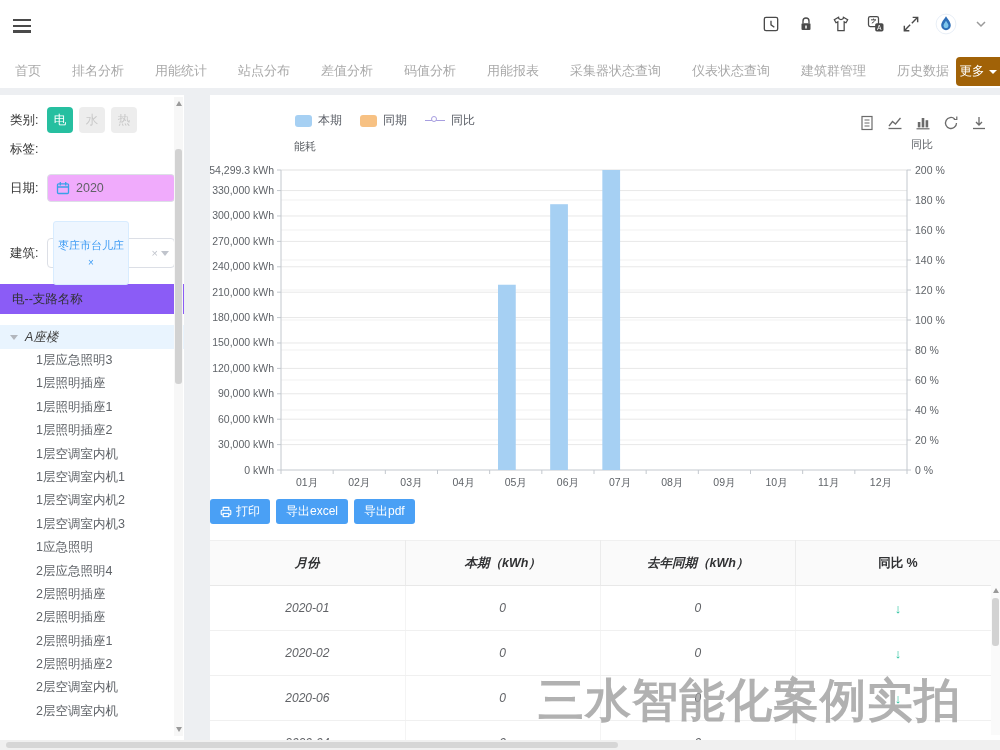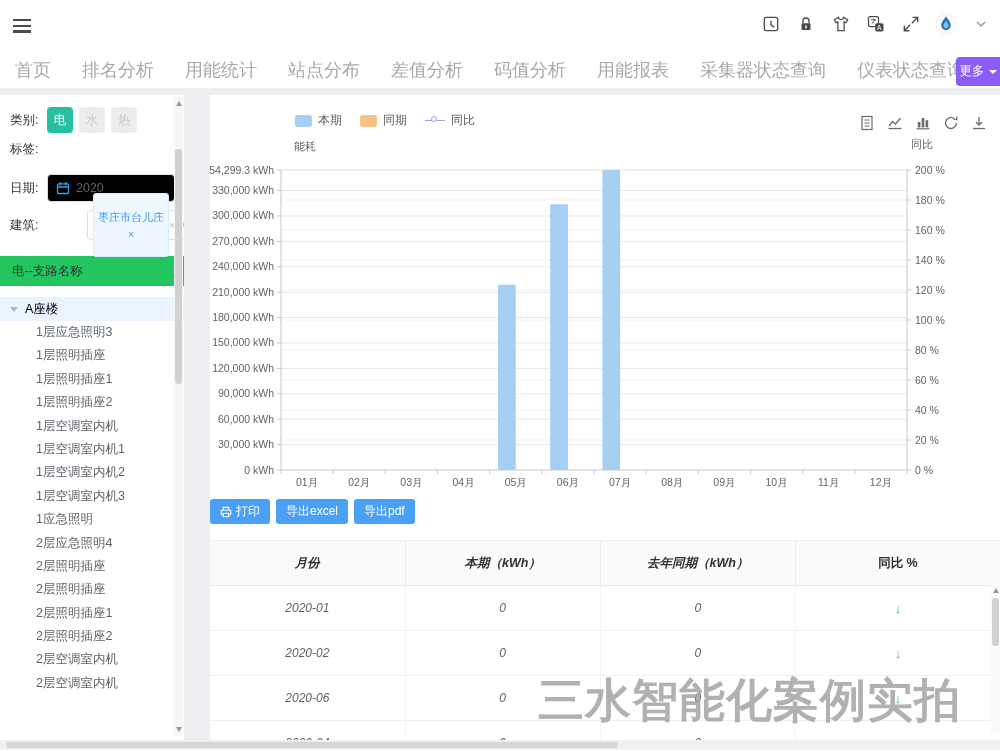--- a/index.html
+++ b/index.html
@@ -10,48 +10,48 @@
   .topbar { position:absolute; left:0; top:0; width:1000px; height:55px; background:#fff; }
   .hamburger { position:absolute; left:13px; top:19px; width:18px; height:16px; cursor:pointer; }
   .hamburger span { display:block; height:2.4px; background:#4a4a4a; margin-bottom:3.2px; }
   .top-icons { position:absolute; right:8px; top:13px; display:flex; align-items:center; gap:13px; }
   .top-icons .ticon { width:22px; height:22px; display:flex; align-items:center; justify-content:center; }
   .logo-wrap { width:30px; height:30px; }
 
   
   .tabbar { position:absolute; left:0; top:55px; width:1000px; height:33px; background:#fff; }
   .tabs { display:flex; gap:31px; padding-left:15px; height:33px; align-items:stretch; }
-  .tab { color:#a9a9a9; font-size:18px; line-height:31px; white-space:nowrap; cursor:pointer; }
-  .more-btn { position:absolute; right:0; top:2px; height:29px; width:44px; border:none; background:#8b5cf6; color:#fff; font-size:12.5px; border-radius:4px 0 0 4px; cursor:pointer; font-family:inherit; display:flex; align-items:center; justify-content:center; gap:4px; }
+  .tab { color:#a9a9a9; font-size:13px; line-height:31px; white-space:nowrap; cursor:pointer; }
+  .more-btn { position:absolute; right:0; top:2px; height:29px; width:44px; border:none; background:#a16207; color:#fff; font-size:12.5px; border-radius:4px 0 0 4px; cursor:pointer; font-family:inherit; display:flex; align-items:center; justify-content:center; gap:4px; }
   .mcaret { width:0; height:0; border-left:4px solid transparent; border-right:4px solid transparent; border-top:4px solid #fff; }
   .strip { position:absolute; left:0; top:88px; width:1000px; height:7px; background:#edeff2; }
 
   
   .sidebar { position:absolute; left:0; top:95px; width:184px; height:645px; background:#fff; overflow:hidden; }
   .f-row { display:flex; align-items:center; margin-left:10px; }
   .f-label { width:37px; color:#333; flex:0 0 auto; }
   .pill { height:26px; min-width:26px; padding:0 5px; border:none; border-radius:4px; margin-right:6px; font-size:12.5px; font-family:inherit; cursor:pointer; }
   .pill.active { background:#26bfa0; color:#fff; }
   .pill.semi { background:#9fe3d2; color:#fff; }
   .pill.off { background:#ededed; color:#c9c9c9; }
   .row-cat { margin-top:12px; }
   .row-tag { margin-top:8px; }
   .row-tag .pill { height:25px; }
   .row-date { margin-top:16px; }
-  .date-box { width:128px; height:28px; border:1px solid #dcdfe6; border-radius:4px; display:flex; align-items:center; padding:0 8px; background:#000000; cursor:pointer; }
+  .date-box { width:128px; height:28px; border:1px solid #dcdfe6; border-radius:4px; display:flex; align-items:center; padding:0 8px; background:#f0abfc; cursor:pointer; }
   .date-box span { margin-left:6px; color:#606266; }
-  .row-bld { margin-top:8px;gap:40px; }
+  .row-bld { margin-top:36px; }
   .bld-box { width:128px; height:30px; border:1px solid #dcdfe6; border-radius:4px; display:flex; align-items:center; padding:0 5px; background:#fff; cursor:pointer; }
   .bld-tag { background:#eef6ff; border:1px solid #d8ecff; color:#3f9cf4; font-size:11px; border-radius:3px; padding:16px 4px; display:flex; align-items:center; gap:4px; white-space:nowrap; max-width:92px; overflow:hidden;flex-direction:column; }
   .bld-tag i { font-style:normal; font-size:10px; cursor:pointer; }
   .bld-icons { margin-left:auto; display:flex; align-items:center; gap:3px; color:#c0c4cc; }
   .bld-clear { font-size:11px; }
   .caret-down { width:0; height:0; border-left:4px solid transparent; border-right:4px solid transparent; border-top:5px solid #c0c4cc; }
-  .tree-header { margin-top:16px; height:30px; line-height:30px; background:#22c55e; padding-left:12px; color:#303133; width:186px; }
-  .tree-root { margin-top:11px; height:24px; display:flex; align-items:center; gap:7px; padding-left:10px; background:#e9f4fe; width:186px; color:#000000; cursor:pointer; }
+  .tree-header { margin-top:16px; height:30px; line-height:30px; background:#8b5cf6; padding-left:12px; color:#303133; width:186px; }
+  .tree-root { margin-top:11px; height:24px; display:flex; align-items:center; gap:7px; padding-left:10px; background:#e9f4fe; width:186px; color:#404040; cursor:pointer;font-style:italic; }
   .tree-caret { width:0; height:0; border-left:4.5px solid transparent; border-right:4.5px solid transparent; border-top:5.5px solid #b2b6bd; }
   .tree-item { height:23.4px; line-height:23.4px; padding-left:36px; color:#5f6368; cursor:pointer; white-space:nowrap; }
   .v-scroll { position:absolute; right:1px; top:2px; bottom:4px; width:9px; background:#f7f7f7; }
   .v-scroll .up, .v-scroll .down { position:absolute; left:1.5px; width:0; height:0; border-left:3px solid transparent; border-right:3px solid transparent; }
   .v-scroll .up { top:4px; border-bottom:5px solid #9a9a9a; }
   .v-scroll .down { bottom:4px; border-top:5px solid #9a9a9a; }
   .v-scroll .thumb { position:absolute; left:1px; width:7px; border-radius:3px; background:#d2d2d2; }
 
   
   .main { position:absolute; left:210px; top:95px; width:790px; height:645px; background:#fff; overflow:hidden; }

